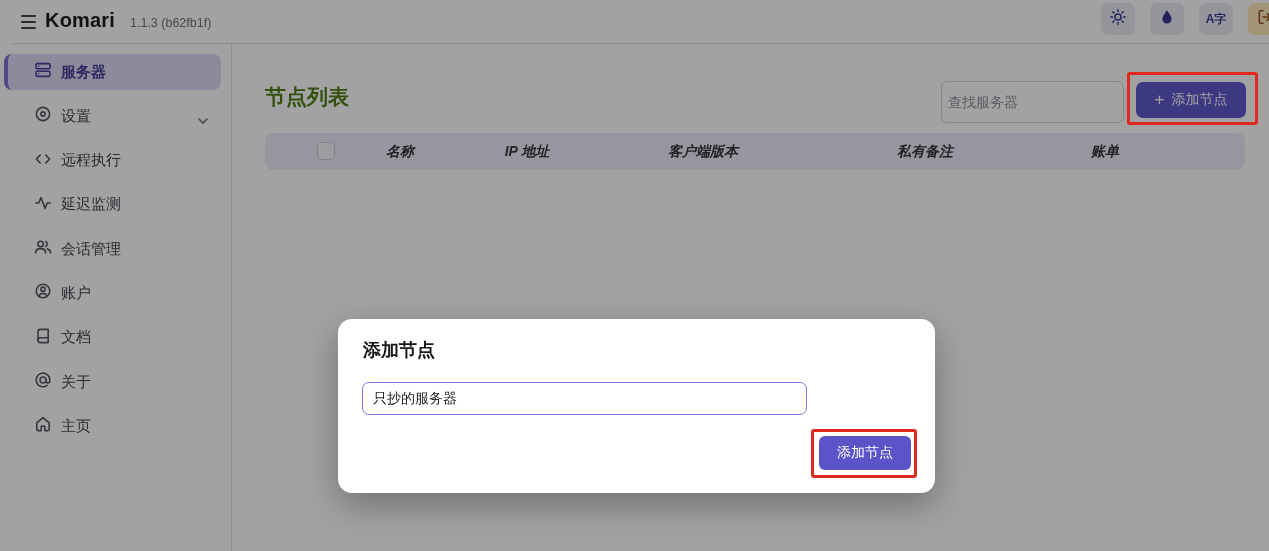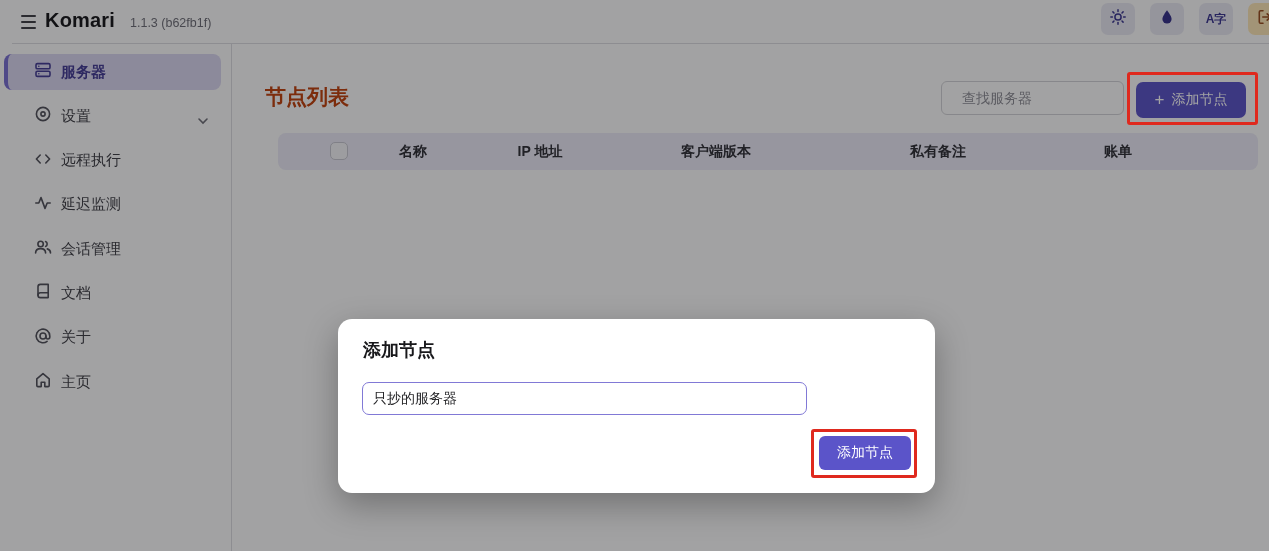--- a/index.html
+++ b/index.html
@@ -22,27 +22,27 @@
   
   .sidebar { position:absolute; left:0; top:44px; width:232px; height:507px; background:#fff; border-right:1px solid #dddde2; padding-top:10px; z-index:1; }
   .side-item { position:relative; height:36px; margin:0 10px 8.3px 4px; display:flex; align-items:center; padding-left:26px; gap:9px; border-left:4px solid transparent; border-radius:8px; cursor:pointer; color:#3f3f46; }
   .side-item .lbl { font-size:15px; }
   .side-item svg { flex:0 0 auto; }
   .side-item.active { background:#dcd8f2; border-left-color:#7a70d4; color:#453d96; }
   .side-item.active .lbl { font-weight:600; }
   .side-item .chev { position:absolute; right:12px; top:13px; }
 
   
-  .page-title { position:absolute; left:265px; top:83px; font-size:21px; font-weight:700; color:#c2410c; z-index:1; }
-  .search-input { position:absolute; left:941px; top:81px; width:183px; height:34px; border:1px solid #d4d4d8; border-radius:6px; background:#fff; padding:0 20px; font-size:14px; color:#27272a; z-index:1; font-family:inherit; }
+  .page-title { position:absolute; left:265px; top:83px; font-size:21px; font-weight:700; color:#4d7c0f; z-index:1; }
+  .search-input { position:absolute; left:941px; top:81px; width:183px; height:42px; border:1px solid #d4d4d8; border-radius:6px; background:#fff; padding:0 6px; font-size:14px; color:#27272a; z-index:1; font-family:inherit; }
   .search-input::placeholder { color:#8e8e96; }
   .add-btn { position:absolute; left:1136px; top:82px; width:110px; height:36px; background:#5b54c9; border:none; border-radius:7px; color:#fff; font-size:14px; display:flex; align-items:center; justify-content:center; gap:7px; cursor:pointer; z-index:1; font-family:inherit; }
   .add-btn .plus { font-size:17px; font-weight:400; line-height:1; margin-top:-1px; }
 
-  .table-head { position:absolute; left:278px; top:133px; width:980px; height:37px; background:#edecf8; border-radius:8px; z-index:1; }
+  .table-head { position:absolute; left:265px; top:133px; width:980px; height:37px; background:#edecf8; border-radius:8px; z-index:1;font-style:italic; }
   .th-check { position:absolute; left:52px; top:9px; width:18px; height:18px; background:#f7f7fa; border:1px solid #c9c9d2; border-radius:5px; cursor:pointer; }
   .th-cell { position:absolute; top:10px; transform:translateX(-50%); font-size:14px; font-weight:600; color:#2f2f36; white-space:nowrap; }
 
   
   .overlay { position:absolute; inset:0; background:rgba(10,10,14,0.38); z-index:50; }
   .modal { position:absolute; left:338px; top:319px; width:597px; height:174px; background:#fff; border-radius:14px; box-shadow:0 12px 34px rgba(0,0,0,.3); z-index:60; }
   .modal-title { position:absolute; left:25px; top:19px; font-size:18px; font-weight:700; color:#18181b; }
   .modal-input { position:absolute; left:24px; top:63px; width:445px; height:33px; border:1.5px solid #8179d6; border-radius:7px; padding:0 10px; font-size:14px; color:#27272a; outline:none; font-family:inherit; }
   .modal-submit { position:absolute; left:481px; top:117px; width:92px; height:34px; background:#5b54c9; border:none; border-radius:6px; color:#fff; font-size:14px; cursor:pointer; font-family:inherit; }
 
@@ -155,20 +155,30 @@
         <svg width="18" height="18" viewBox="0 0 18 18" fill="none" stroke="#52525b" stroke-width="1.6" stroke-linecap="round">
           <circle cx="6.6" cy="6" r="2.7"></circle>
           <path d="M1.6 15c0-2.8 2.2-4.4 5-4.4s5 1.6 5 4.4"></path>
           <path d="M11.6 3.6a2.7 2.7 0 0 1 0 4.9"></path>
           <path d="M13.3 10.9c2.1 .5 3.2 2 3.2 4.1"></path>
         </svg>
       </span>
       <span class="lbl">会话管理</span>
     </div>
 
+    <div class="side-item">
+      <span>
+        <svg width="18" height="18" viewBox="0 0 18 18" fill="none" stroke="#52525b" stroke-width="1.6" stroke-linecap="round">
+          <circle cx="9" cy="9" r="6.8"></circle>
+          <circle cx="9" cy="7.2" r="2.1"></circle>
+          <path d="M4.9 14.3c.8-1.9 2.3-2.9 4.1-2.9s3.3 1 4.1 2.9"></path>
+        </svg>
+      </span>
+      <span class="lbl">账户</span>
+    </div>
 
 
     <div class="side-item">
       <span>
         <svg width="18" height="18" viewBox="0 0 18 18" fill="none" stroke="#52525b" stroke-width="1.6" stroke-linecap="round" stroke-linejoin="round">
           <path d="M14.2 15.6H6.4A2.4 2.4 0 0 1 4 13.2V4.8a2.4 2.4 0 0 1 2.4-2.4h7.8z"></path>
           <path d="M4 13.2c0-1.3 1.1-2.4 2.4-2.4h7.8"></path>
         </svg>
       </span>
       <span class="lbl">文档</span>

